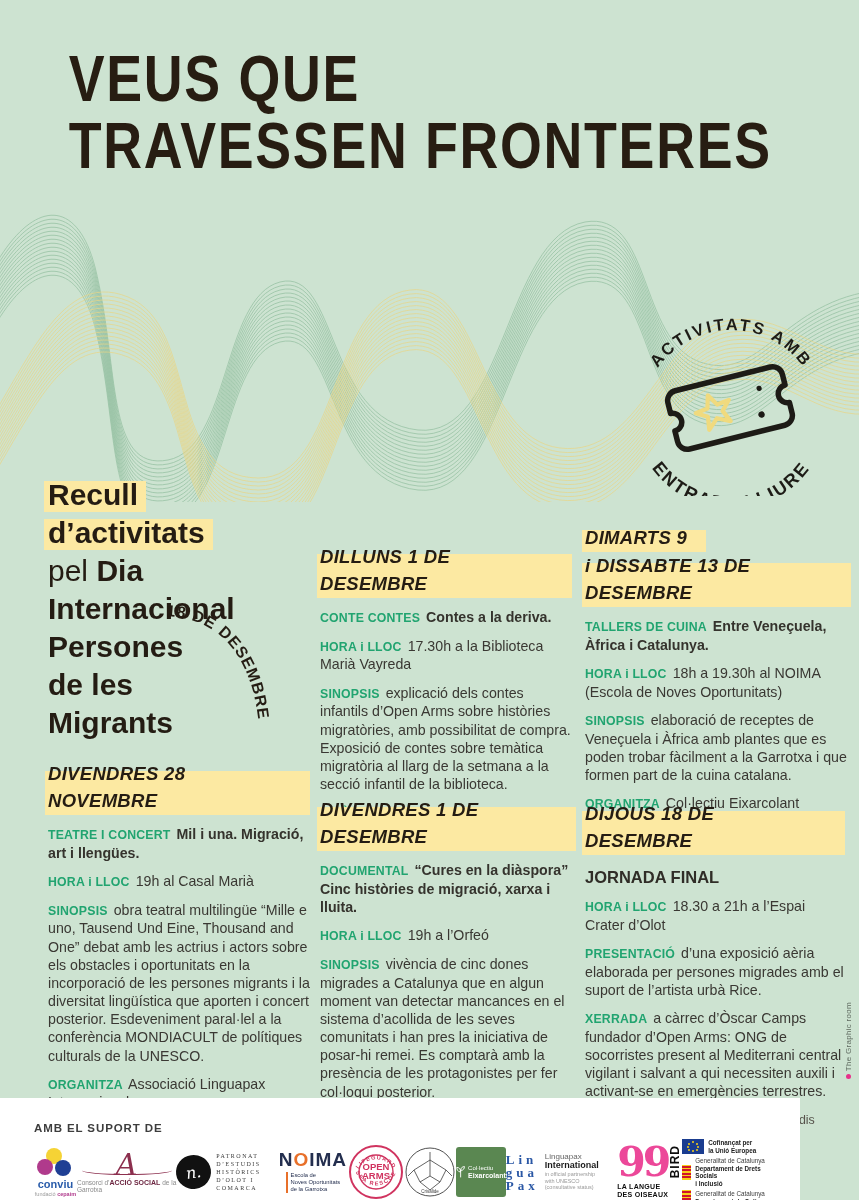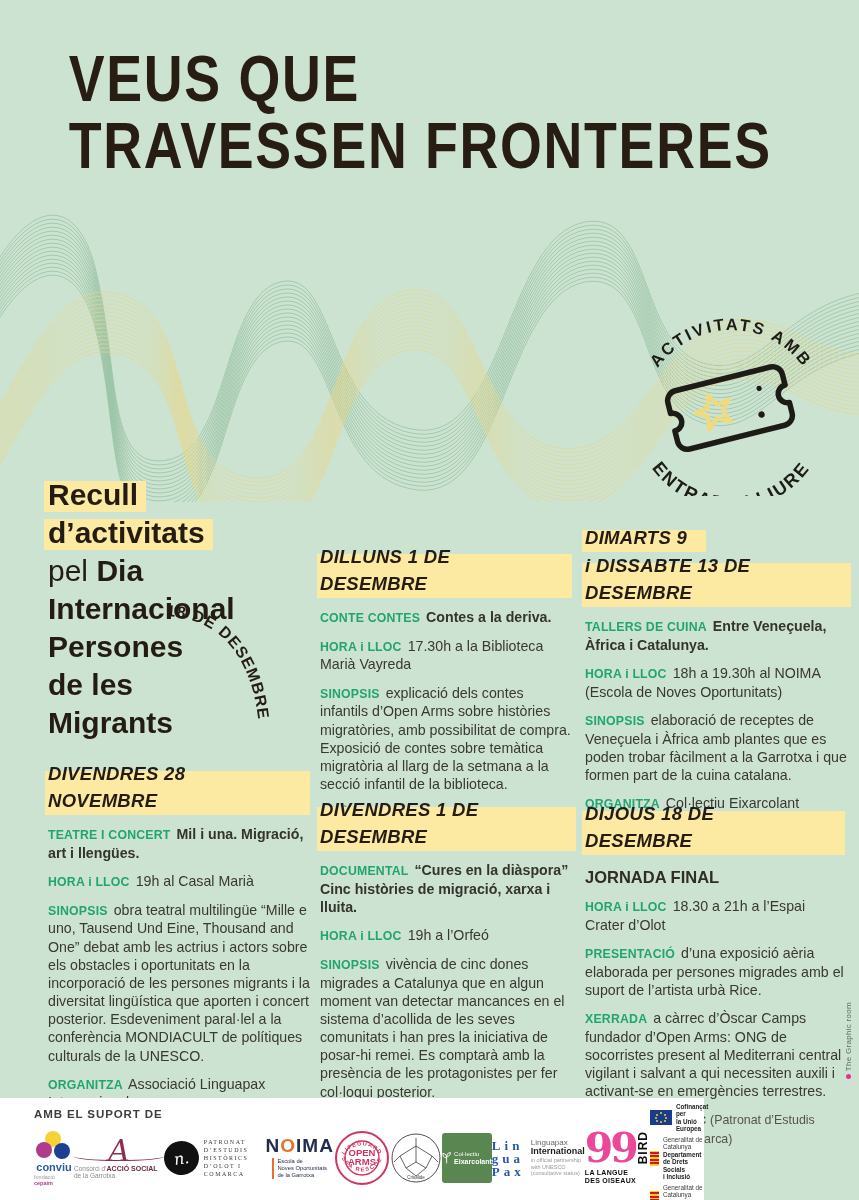--- a/index.html
+++ b/index.html
@@ -39,21 +39,21 @@
   .sec-12des{left:320px;top:796px;width:256px;}
   .sec-9i13{left:585px;top:524px;width:266px;}
   .sec-18des{left:585px;top:800px;width:260px;}
 
   
   .credit{position:absolute;right:6px;top:1002px;display:flex;flex-direction:column;align-items:center;}
   .credit .txt{writing-mode:vertical-rl;transform:rotate(180deg);font-size:8px;color:#5f6a60;letter-spacing:.3px;}
   .credit .dot{width:5px;height:5px;border-radius:50%;background:#e7318a;margin-top:3px;}
 
   
-  .footer{position:absolute;left:0;top:1098px;width:704px;height:102px;background:#ffffff;box-sizing:border-box;padding:10px 16px 0 34px;}
+  .footer{position:absolute;left:0;top:1098px;width:800px;height:102px;background:#ffffff;box-sizing:border-box;padding:24px 16px 0 34px;}
   .support{font-size:11.5px;font-weight:700;letter-spacing:.9px;color:#3d3d3d;}
   .logos{display:flex;align-items:center;justify-content:space-between;margin-top:7px;height:62px;}
   .logo{display:flex;align-items:center;}
 
   .lg-conviu{flex-direction:column;width:54px;}
   .cv-circles{position:relative;width:40px;height:30px;}
   .cv-circles i{position:absolute;border-radius:50%;width:16px;height:16px;}
   .cv-y{background:#f5d335;left:11px;top:0;}
   .cv-m{background:#b03a8c;left:2px;top:11px;}
   .cv-b{background:#1f3f94;left:20px;top:12px;}

